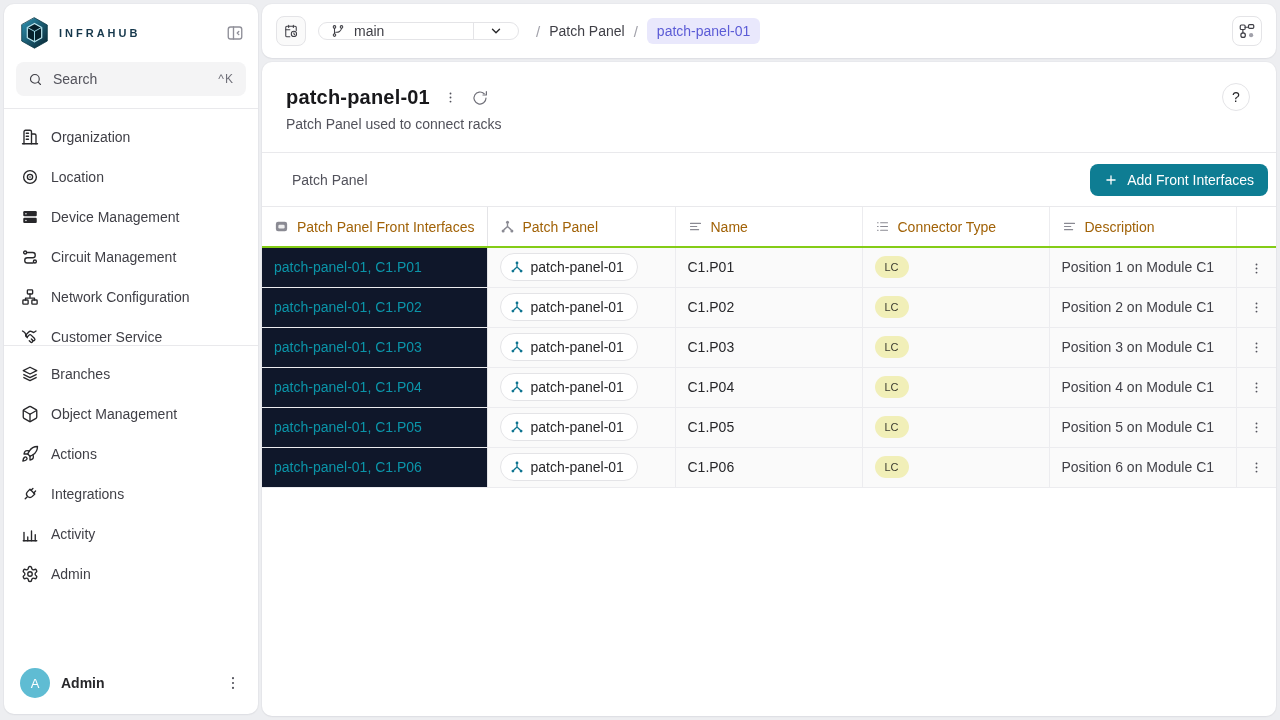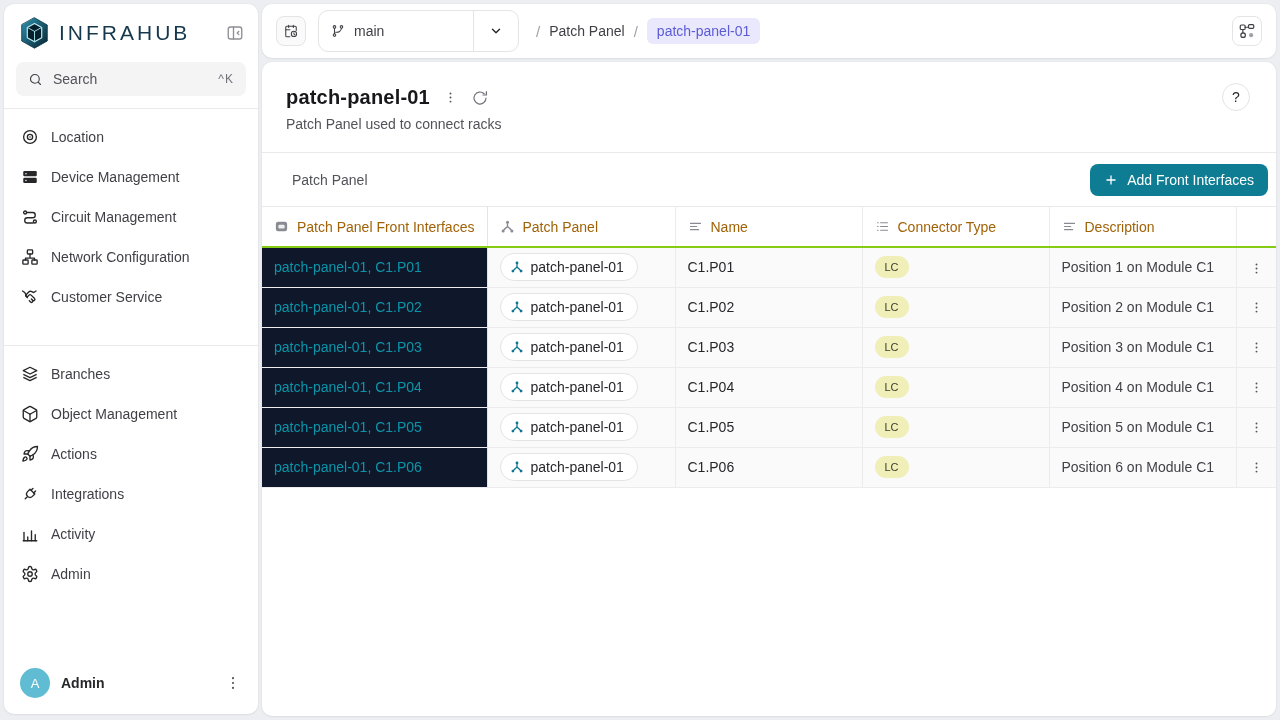--- a/index.html
+++ b/index.html
@@ -10,21 +10,21 @@
     color:#27272a;
     position:relative;
     overflow:hidden;
     font-size:14px;
   }
   .panel { position:absolute; background:#fff; border-radius:10px; box-shadow:0 1px 2px rgba(16,24,40,.05), 0 0 0 1px rgba(16,24,40,.02); }
 
   
   #sidebar { left:4px; top:4px; width:254px; height:710px; display:flex; flex-direction:column; }
   .logo-row { display:flex; align-items:center; gap:10px; padding:13px 14px 9px 16px; }
-  .logo-text { font-weight:400; font-size:21px; letter-spacing:3px; color:#16384c; }
+  .logo-text { font-weight:700; font-size:11px; letter-spacing:3px; color:#16384c; }
   .collapse-btn { margin-left:auto; color:#8f8f98; background:none; border:none; cursor:pointer; display:flex; }
   .icon { display:inline-flex; }
   .icon svg { width:18px; height:18px; fill:none; stroke:currentColor; stroke-width:1.8; stroke-linecap:round; stroke-linejoin:round; }
   .icon.sm svg { width:15px; height:15px; }
   .icon.xs svg { width:14px; height:14px; }
 
   .search-box { margin:4px 12px 12px; background:#f4f4f5; border-radius:8px; height:34px; display:flex; align-items:center; gap:10px; padding:0 12px; color:#52525b; cursor:pointer; }
   .search-box .icon { color:#3f3f46; }
   .search-box .kbd { margin-left:auto; color:#71717a; font-size:12px; letter-spacing:1px; }
   .sb-divider { border:none; border-top:1px solid #e9e9ec; }
@@ -35,21 +35,21 @@
   .menu-item .icon { color:#27272a; }
 
   .user-row { margin-top:auto; display:flex; align-items:center; gap:11px; padding:12px 16px 16px; }
   .avatar { width:30px; height:30px; border-radius:50%; background:#5fbcd3; color:#fff; display:flex; align-items:center; justify-content:center; font-size:13px; }
   .user-name { font-weight:700; color:#27272a; }
   .user-kebab { margin-left:auto; background:none; border:none; color:#52525b; cursor:pointer; display:flex; }
 
   
   #topbar { left:262px; top:4px; width:1014px; height:54px; display:flex; align-items:center; padding:0 14px; }
   .icon-btn { border:1px solid #e4e4e7; background:#fafafa; border-radius:8px; width:30px; height:30px; display:flex; align-items:center; justify-content:center; color:#3f3f46; cursor:pointer; flex:none; }
-  .branch-select { display:flex; align-items:center; border:1px solid #e4e4e7; border-radius:10px; height:42px; background:#fff; margin-left:12px; cursor:pointer;text-align:right; }
+  .branch-select { display:flex; align-items:center; border:1px solid #e4e4e7; border-radius:10px; height:18px; background:#fff; margin-left:12px; cursor:pointer;text-align:right; }
   .branch-main { display:flex; align-items:center; gap:9px; padding:0 12px; width:154px; color:#3f3f46; }
   .branch-main .icon { color:#3f3f46; }
   .branch-caret { border-left:1px solid #e4e4e7; padding:0 15px; height:100%; display:flex; align-items:center; color:#27272a; }
   .crumb-sep { color:#a1a1aa; font-size:15px; margin:0 9px; }
   .crumb-sep.first { margin-left:17px; }
   .crumb { color:#3f3f46; }
   .crumb-chip { background:#e9e8fc; color:#5b5bd6; padding:5px 10px; border-radius:6px; cursor:pointer; }
   .schema-btn { margin-left:auto; background:#fff; }
 
   
@@ -124,20 +124,31 @@
           <circle cx="11" cy="11" r="7"></circle>
           <path d="m20 20-3.8-3.8"></path>
         </svg>
       </span>
     <span>Search</span>
     <span class="kbd">^K</span>
   </div>
 
   <hr class="sb-divider">
   <nav class="menu-scroll" id="menu-top">
+      <div class="menu-item">
+        <span class="icon ">
+          <svg viewBox="0 0 24 24">
+            <path d="M4 21V5a2 2 0 0 1 2-2h6a2 2 0 0 1 2 2v16"></path>
+            <path d="M14 8h4a2 2 0 0 1 2 2v11"></path>
+            <path d="M2 21h20"></path>
+            <path d="M7 7h3M7 11h3M7 15h3"></path>
+          </svg>
+        </span>
+        <span>Organization</span>
+      </div>
       <div class="menu-item">
         <span class="icon ">
           <svg viewBox="0 0 24 24">
             <circle cx="12" cy="12" r="8.5"></circle>
             <circle cx="12" cy="12" r="3.5"></circle>
             <circle cx="12" cy="12" r="1" fill="currentColor" stroke="none"></circle>
           </svg>
         </span>
         <span>Location</span>
       </div>

